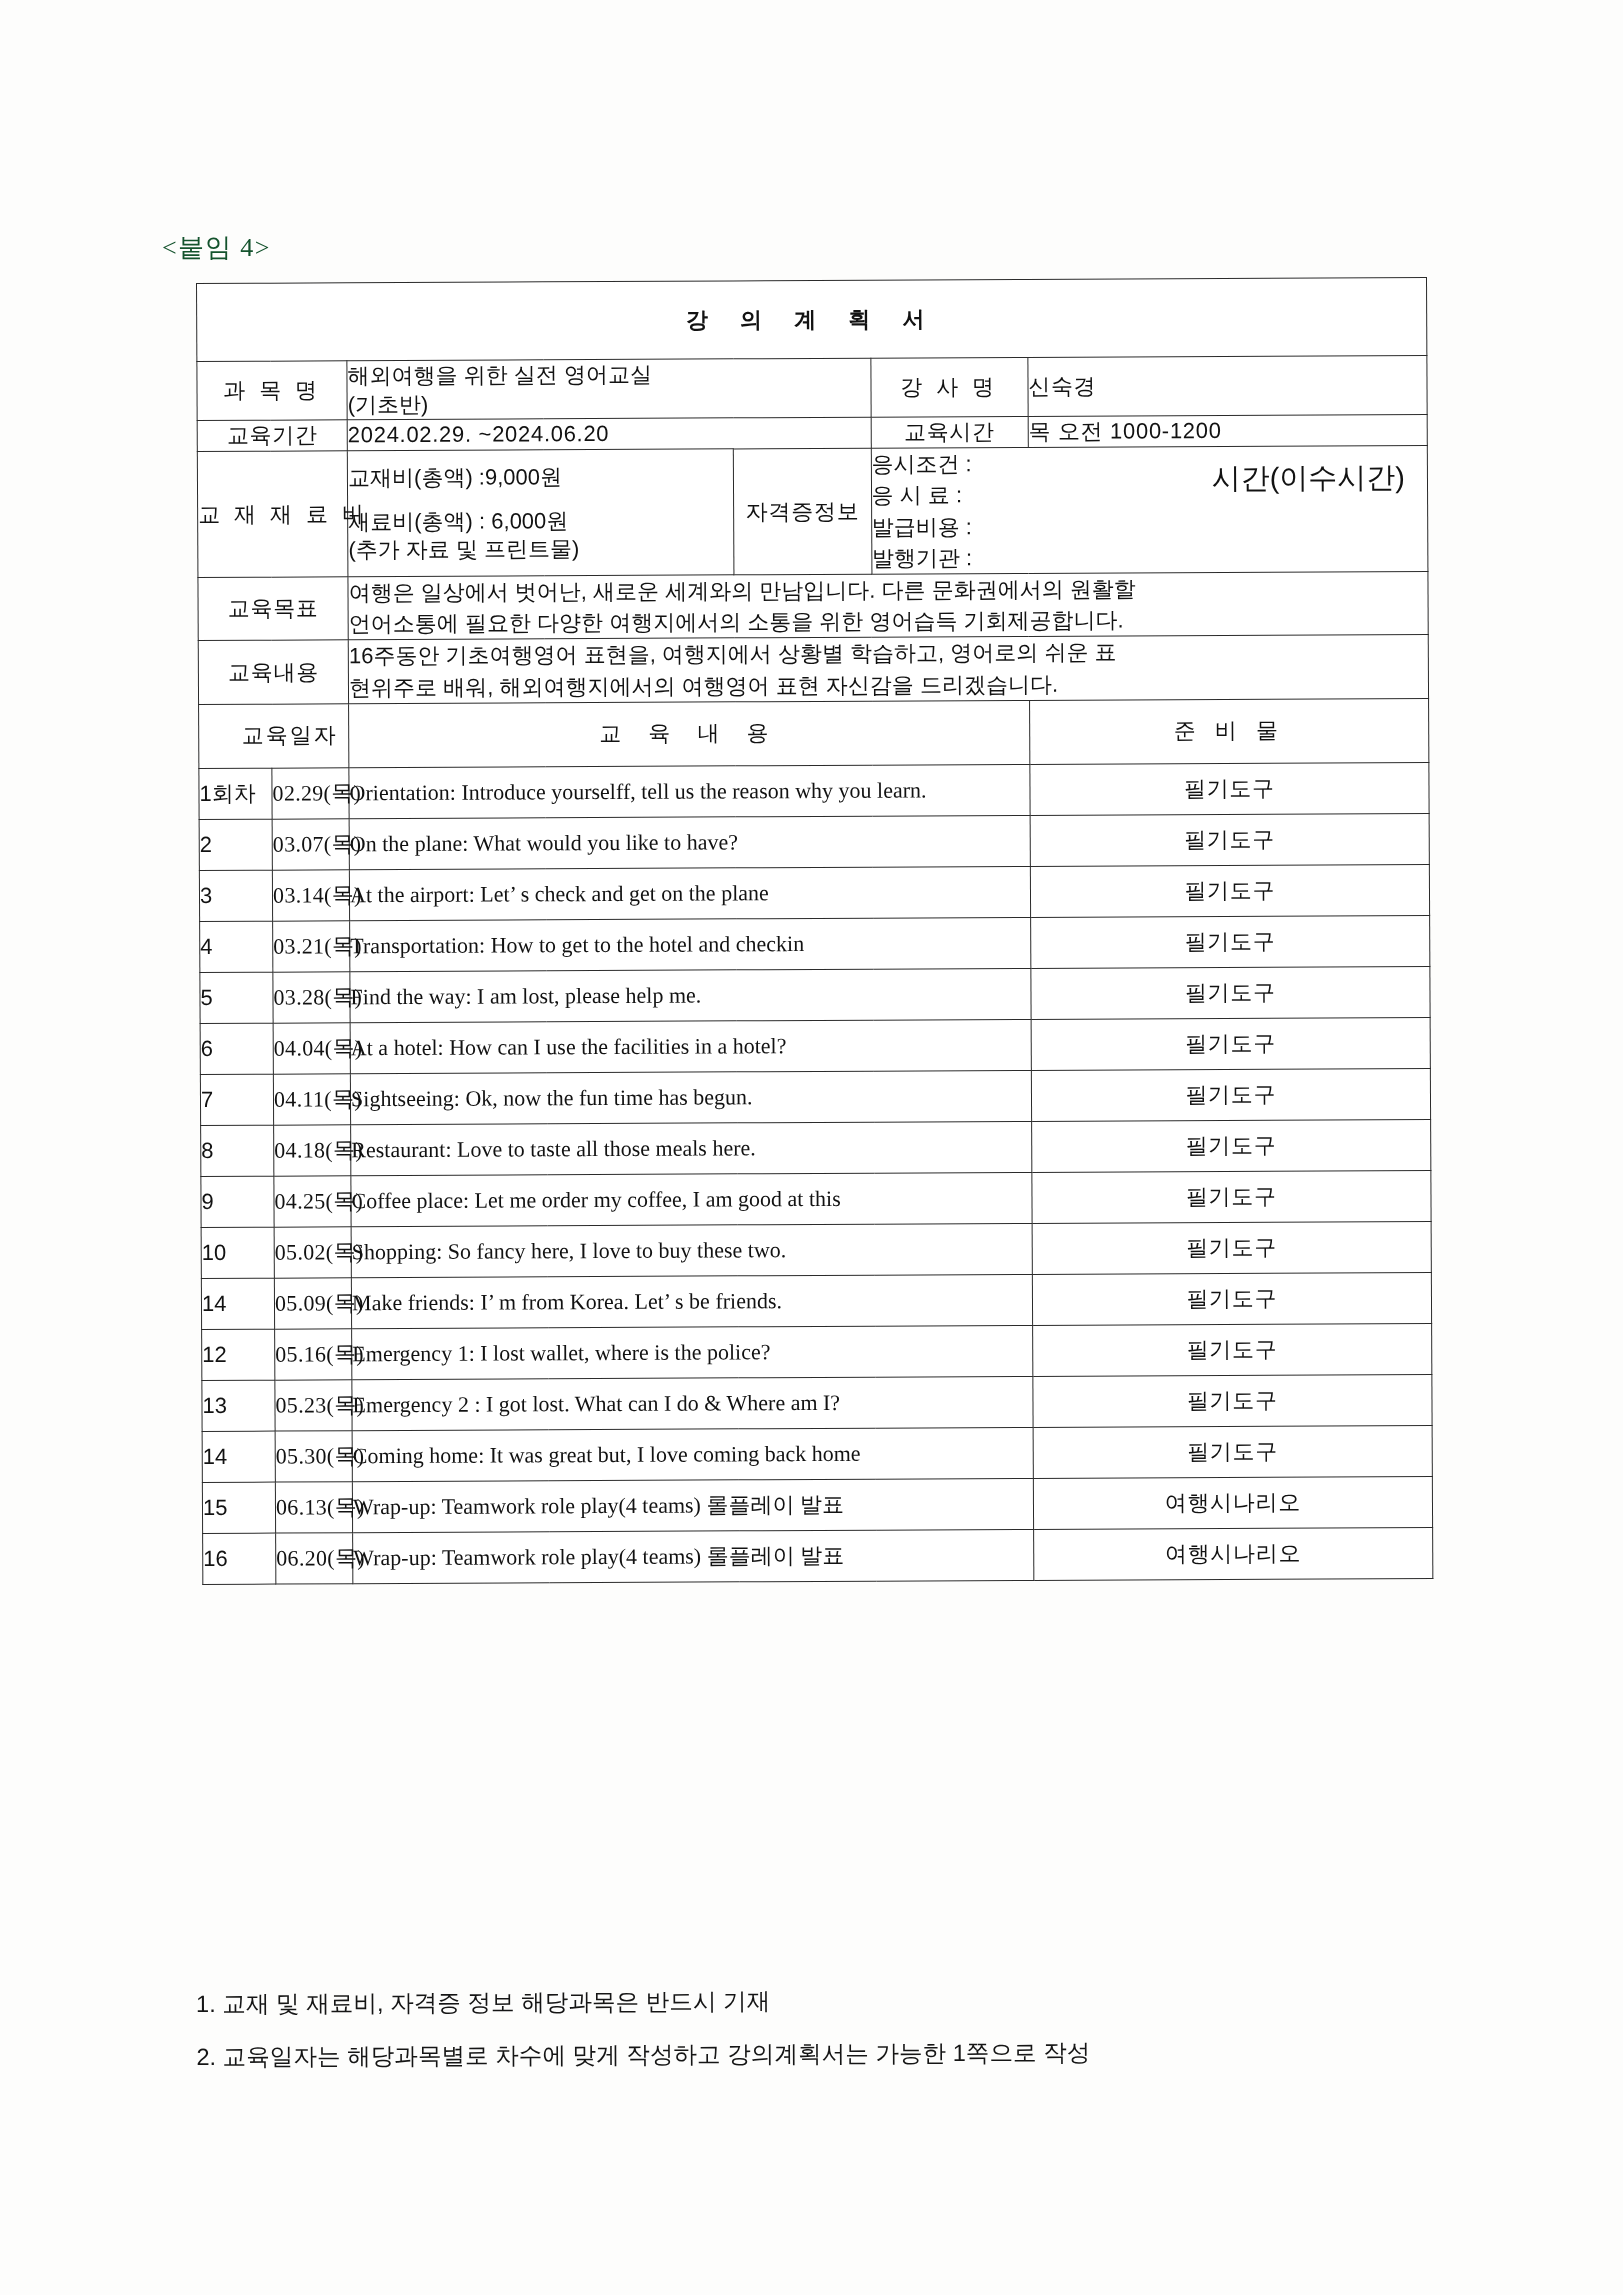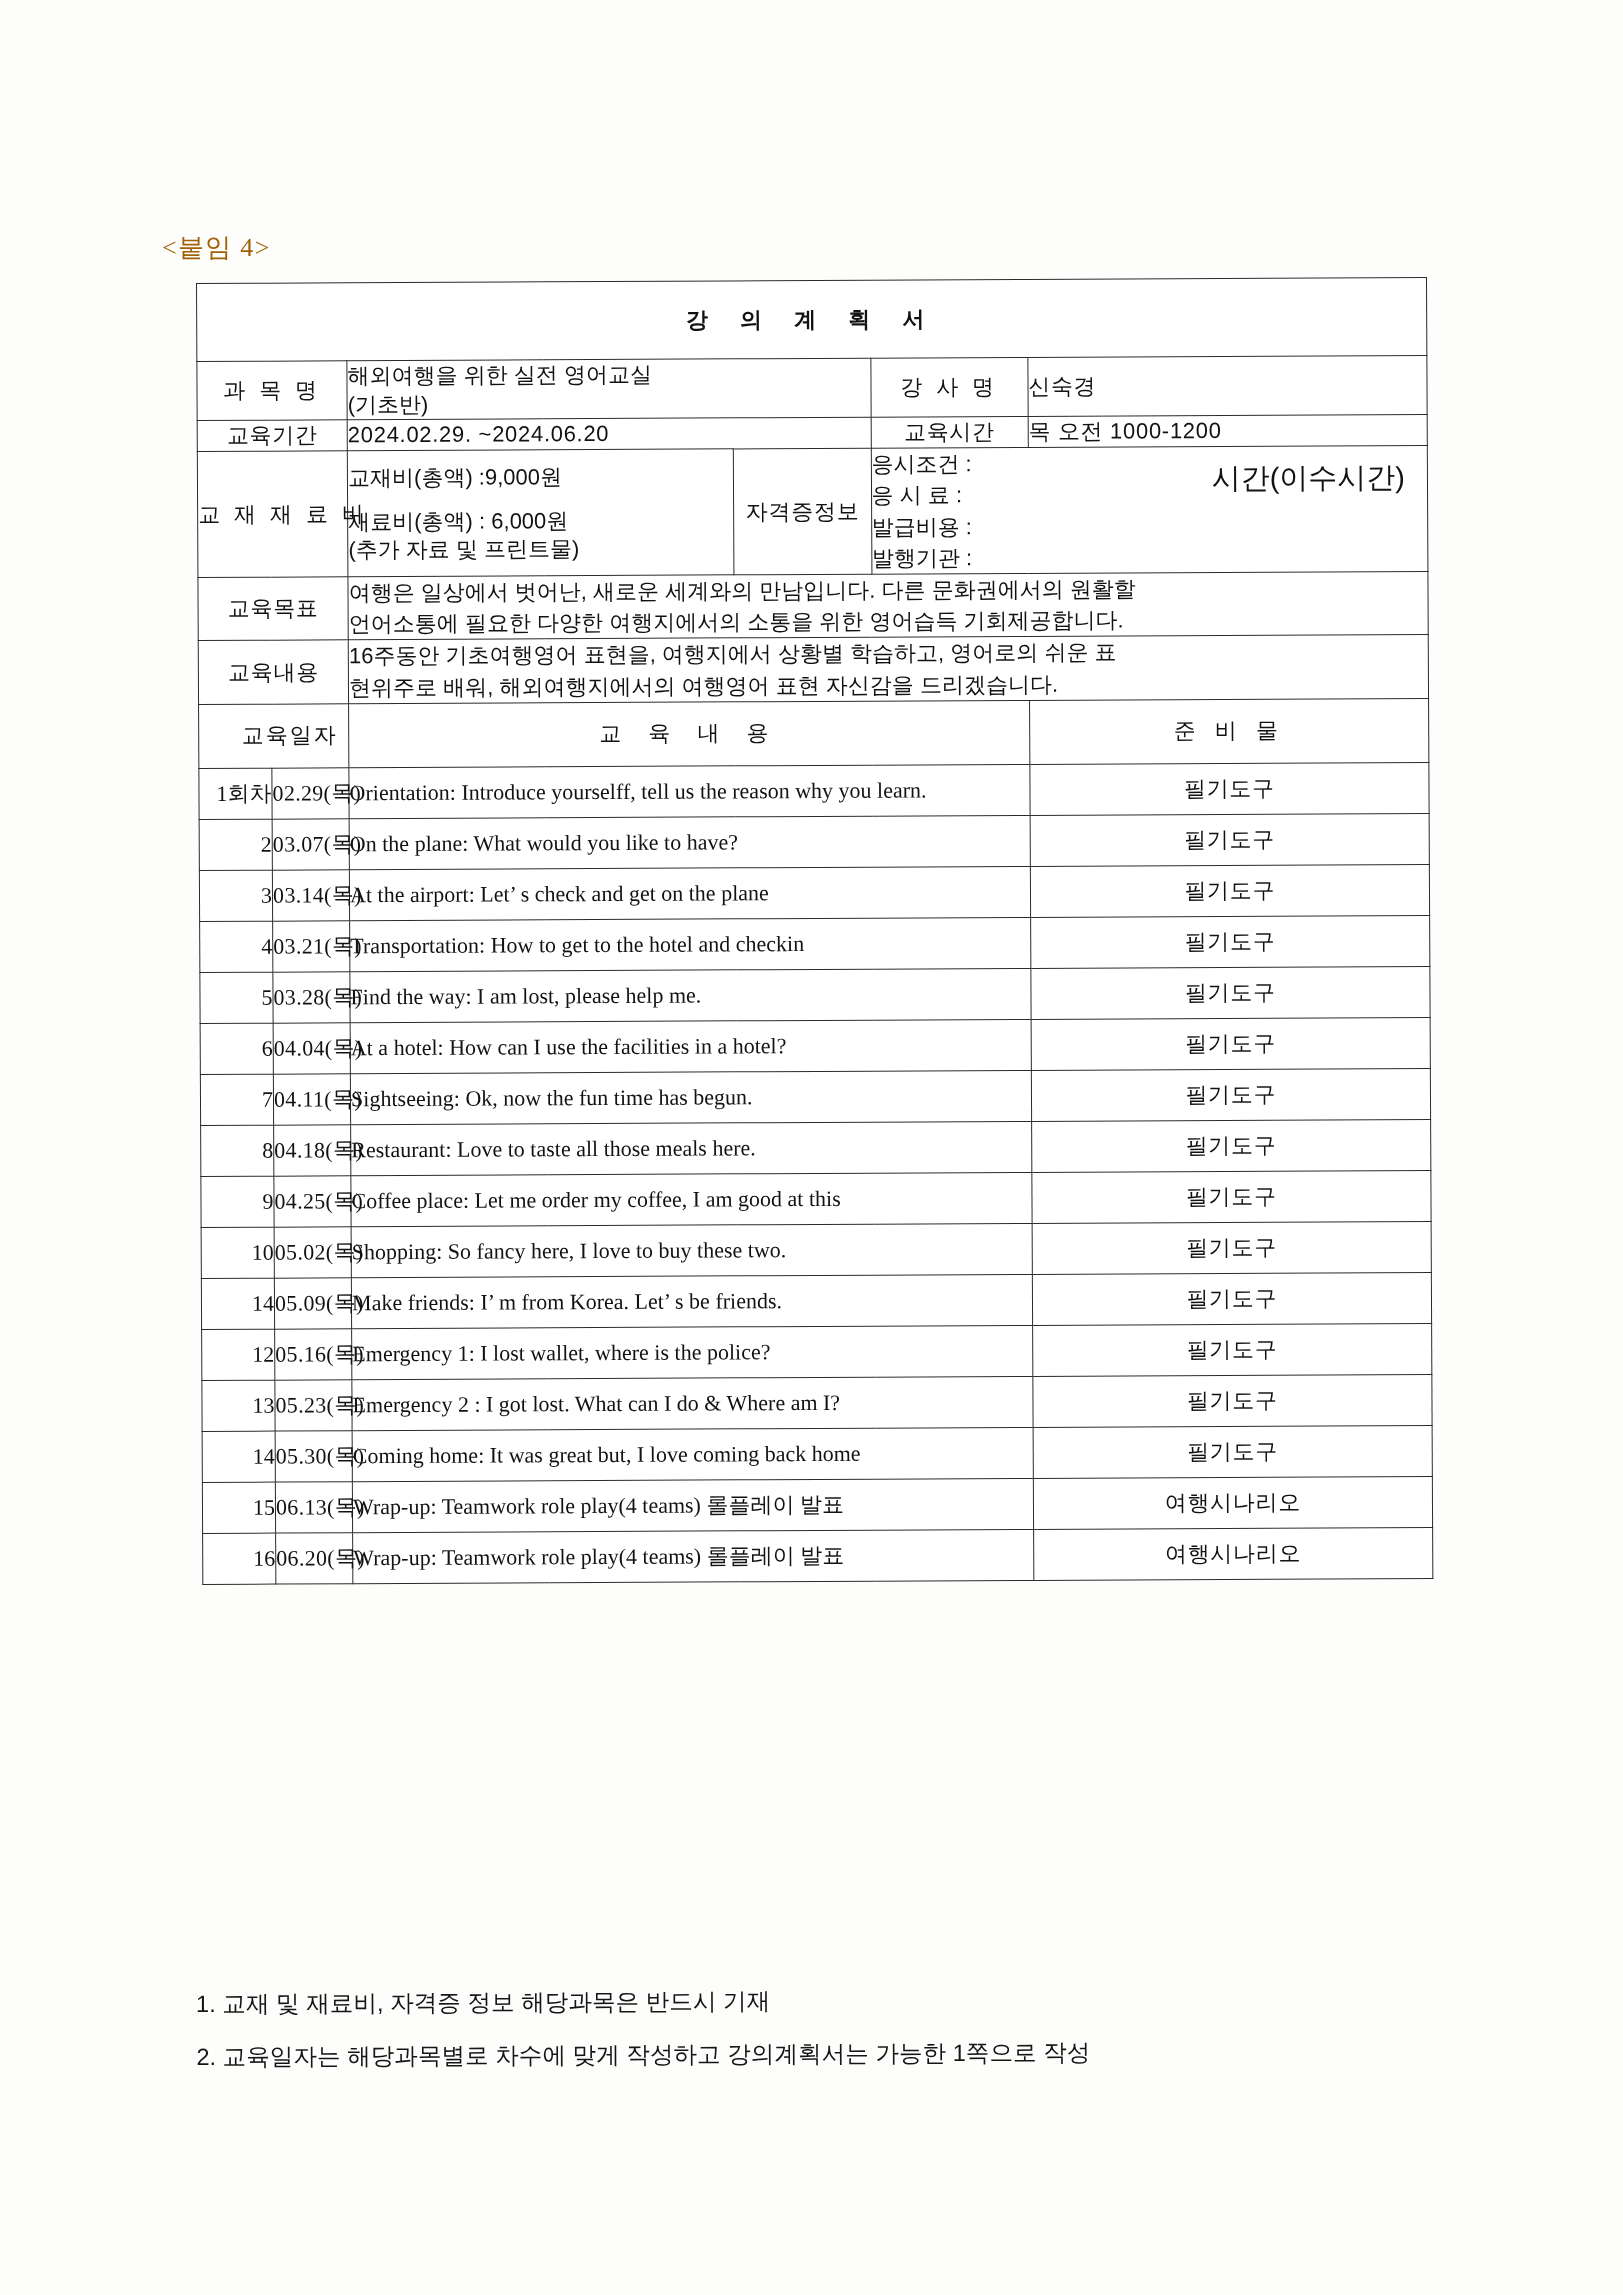--- a/index.html
+++ b/index.html
@@ -23,21 +23,21 @@
     inset: 0;
     background: #fdfdfc;
   }
 
   .attachment-tag {
     position: absolute;
     left: 162px;
     top: 230px;
     font-size: 26px;
     letter-spacing: 1.3px;
-    color: #a16207;
+    color: #14532d;
     font-family: "Liberation Serif", "DejaVu Serif", serif;
     white-space: nowrap;
   }
 
   
   .doc-table-wrap {
     position: absolute;
     left: 196px;
     top: 283px;
     width: 1231px;
@@ -141,23 +141,23 @@
     text-align: center;
     font-size: 25px;
     height: 63px;
   }
   .sched-head .h-date { letter-spacing: 2px; padding-left: 32px; }
   .sched-head .h-content { letter-spacing: 10.5px; }
   .sched-head .h-prep { letter-spacing: 6.5px; }
 
   .sched td { height: 50px; }
   .c-no {
-    text-align: right;
-    font-size: 22px;
-    font-family: Liberation Serif, serif;
+    text-align: left;
+    font-size: 22px;
+    font-family: Liberation Sans, sans-serif;
   }
   .c-date {
     text-align: center;
     font-size: 22px;
     font-family: "Liberation Serif", "DejaVu Serif", serif;
     letter-spacing: 0.3px;
   }
   .c-content {
     text-align: left;
     padding: 2.6px 6.5px 2.6px 13px;

